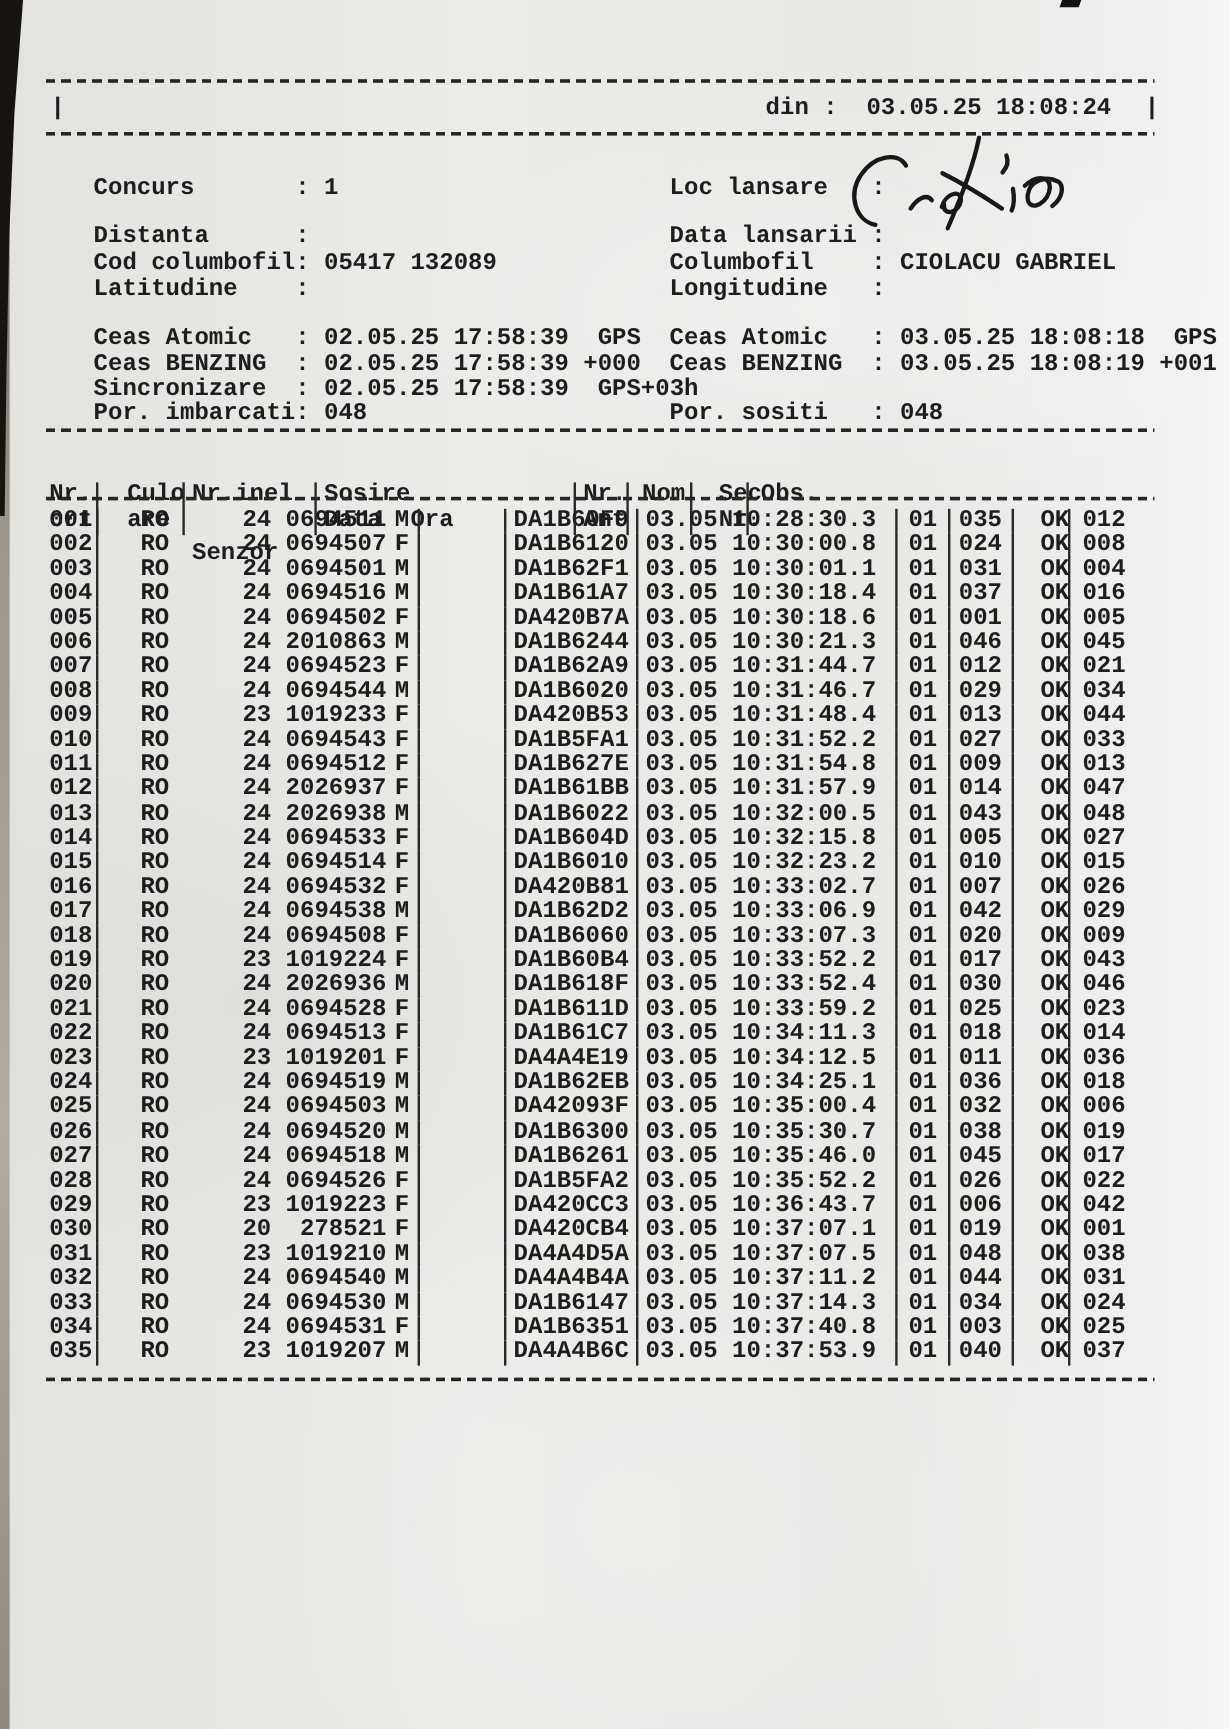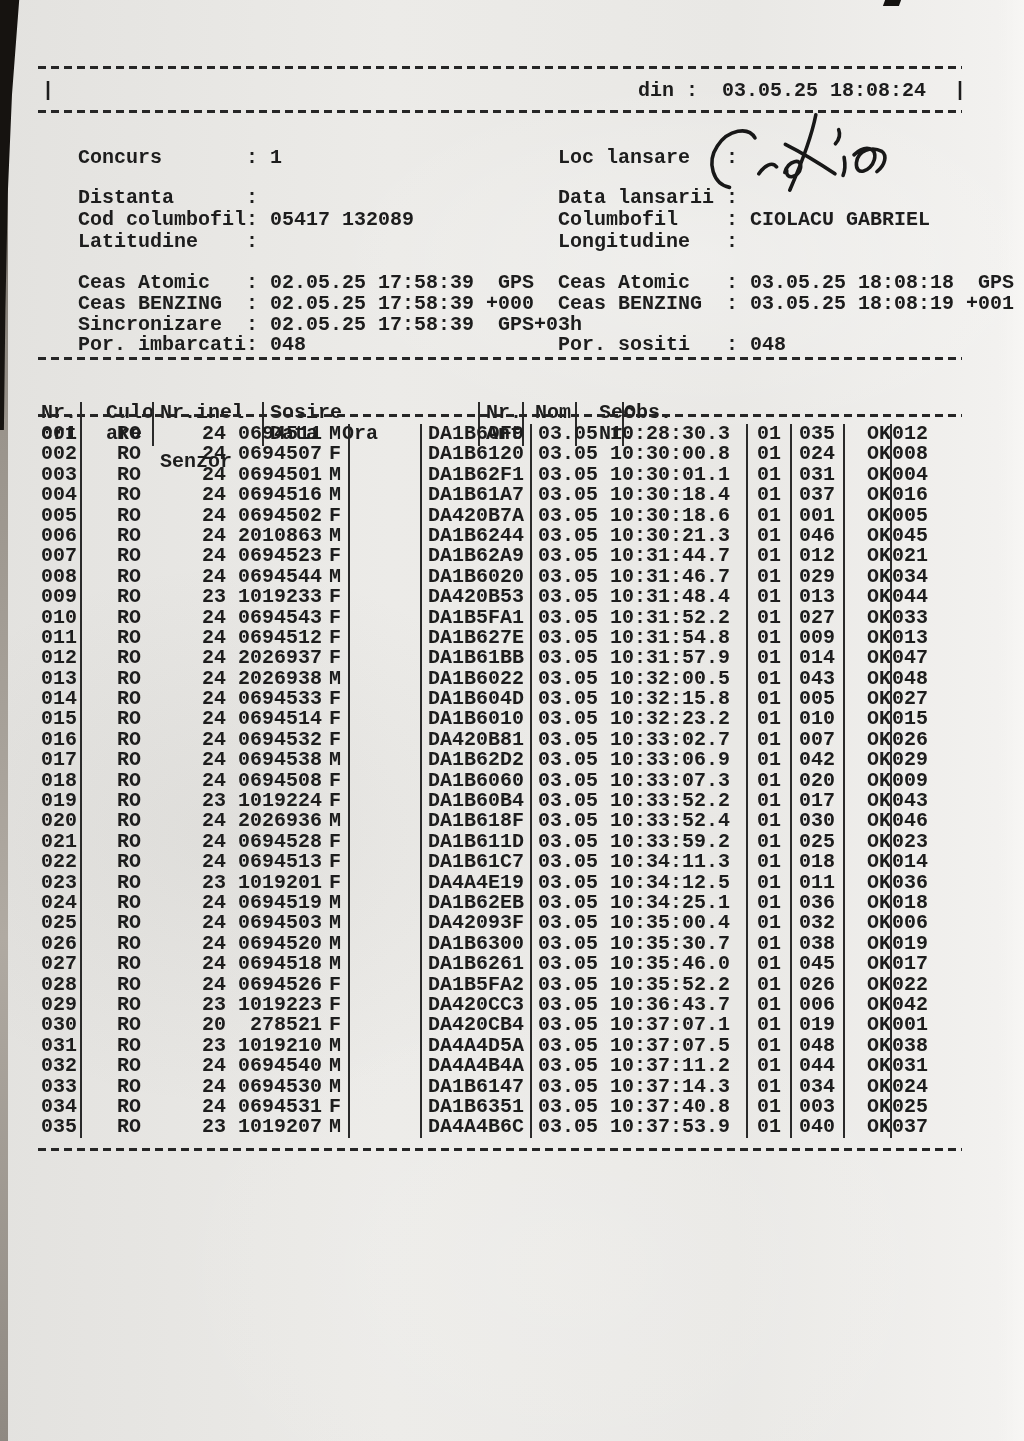--- a/index.html
+++ b/index.html
@@ -34,21 +34,21 @@
   .c{box-sizing:border-box;display:flex;}
   .hc+.hc,.c+.c{border-left:2px solid #2a2a2a;}
   .co-no{width:42px;padding-left:3px;}
   .co-serie{width:268px;}
   .co-culo{width:72px;padding-left:24px;}
   .co-senzor{width:110px;padding-left:6px;gap:28px;}
   .co-sosire{width:216px;padding-left:6px;}
   .co-ant{width:44px;}
   .co-nom{width:53px;padding-left:7px;text-align:center;}
   .co-sec{width:47px;padding-left:22px;}
-  .co-obs{flex:1;padding-left:0;}
+  .co-obs{flex:1;padding-left:10px;}
   .hc.co-serie{padding-left:35px;}
   .hc.co-ant{padding-left:6px;}
   .c.co-ant{justify-content:center;}
   .sc{display:inline-block;}
   .s-country{width:85px;padding-left:35px;box-sizing:border-box;}
   .s-year{width:59px;text-align:right;}
   .s-ring{width:96px;text-align:right;}
   .s-sex{flex:1;text-align:center;}
   .s-gap{width:12px;}
   .footerline{position:absolute;left:0;top:1104px;height:22px;line-height:22px;padding-left:234px;white-space:pre;}

